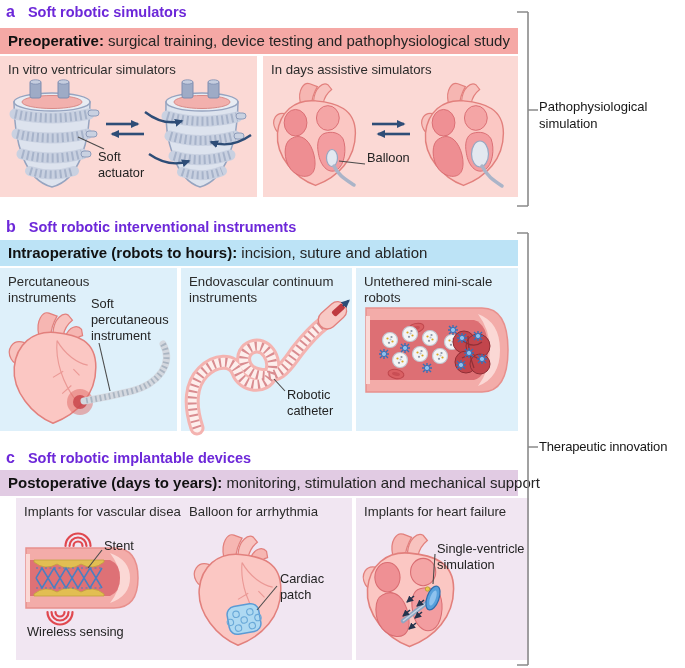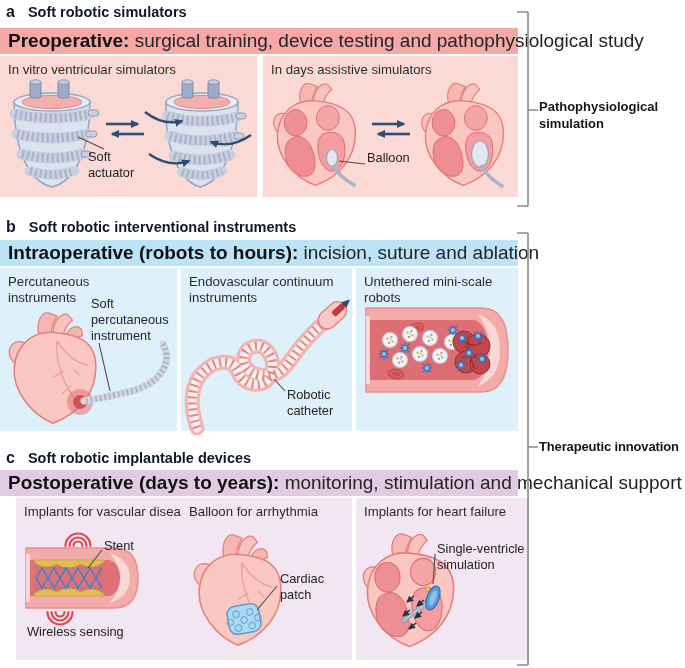--- a/index.html
+++ b/index.html
@@ -1,33 +1,33 @@
 <!DOCTYPE html>
 <html style="--panel-a-header: #f5a8a5; --panel-a-bg: #fbd9d5; --panel-b-header: #bce3f6; --panel-b-bg: #def0fa; --panel-c-header: #e1cbe3; --panel-c-bg: #f1e6f2; --arrow-navy: #2e4d77; --leader-gray: #4a4a4a; --bracket-gray: #8a8a8a; --signal-red: #e0484f; --device-blue: #5b9bd5; --heart-pink: #fbc7c3; --vessel-red: #dd6f74;"><head>
 <meta charset="utf-8">
 <style>
   *{margin:0;padding:0;box-sizing:border-box}
   html,body{width:685px;height:668px}
   body{position:relative;overflow:hidden;background:#fff;color:#1c1c1c;
        font-family:"Liberation Sans",sans-serif;}
-  .panel-title{position:absolute;font-weight:bold;font-size:14.5px;color:#0f172a;z-index:4;white-space:nowrap}
+  .panel-title{position:absolute;font-weight:bold;font-size:14.5px;color:#6d28d9;z-index:4;white-space:nowrap}
   .panel-letter{font-weight:bold;font-size:16px;margin-right:13px}
   .strip{position:absolute;left:0;width:518px;height:26px;line-height:26px;
-         padding-left:8px;font-size:19px;color:#242424;z-index:2;white-space:nowrap}
+         padding-left:8px;font-size:15px;color:#242424;z-index:2;white-space:nowrap}
   .strip b{color:#111}
   .pa-strip{background:var(--panel-a-header,#f5a8a5)}
   .pb-strip{background:var(--panel-b-header,#bce3f6)}
   .pc-strip{background:var(--panel-c-header,#e1cbe3)}
   .col{position:absolute;z-index:1}
   .pa-col{background:var(--panel-a-bg,#fbd9d5)}
   .pb-col{background:var(--panel-b-bg,#def0fa)}
   .pc-col{background:var(--panel-c-bg,#f1e6f2)}
   .col-label{padding:6px 18px 0 8px;font-size:13.2px;line-height:1.22;color:#2b2b2b}
   .ann{position:absolute;font-size:12.8px;line-height:1.26;color:#232323;z-index:6}
-  .side-label{position:absolute;font-weight:bold;font-size:13px;line-height:1.3;color:#161616;z-index:4}
+  .side-label{position:absolute;font-weight:normal;font-size:13px;line-height:1.3;color:#161616;z-index:4}
   svg.illus{position:absolute;z-index:3;overflow:visible}
   svg.bracket{position:absolute;z-index:2}
 </style>
 </head>
 <body>
 
 <svg width="0" height="0" style="position:absolute" aria-hidden="true">
   <defs>
     <marker id="ah" markerWidth="9" markerHeight="9" refX="7" refY="4.5" orient="auto" markerUnits="userSpaceOnUse">
       <path d="M0,0.5 L8.5,4.5 L0,8.5 Z" fill="#2e4d77"></path>
@@ -144,21 +144,21 @@
   <line x1="77" y1="83" x2="103" y2="86" stroke="#4a4a4a" stroke-width="1.1"></line>
   <g>
     <line x1="110" y1="46" x2="142" y2="46" stroke="#2e4d77" stroke-width="2.6" marker-end="url(#ah)"></line>
     <line x1="148" y1="56" x2="116" y2="56" stroke="#2e4d77" stroke-width="2.6" marker-end="url(#ah)"></line>
   </g>
   <use href="#heart-cs" transform="translate(154,2) scale(0.95)"></use>
   <ellipse cx="218" cy="76" rx="8.5" ry="13" fill="#e3e8f0" stroke="#98a6c1" stroke-width="1.2"></ellipse>
   <path d="M220,88 C225,98 231,102 240,108" stroke="#aab4c8" stroke-width="3.5" fill="none" stroke-linecap="round"></path>
 </svg>
 
-<div class="ann" style="left:88px;top:149px;width:64px">Soft actuator</div>
+<div class="ann" style="left:98px;top:149px;width:64px">Soft actuator</div>
 <div class="ann" style="left:367px;top:150px">Balloon</div>
 
 <svg class="bracket" style="left:516px;top:11px" width="24" height="198" viewBox="0 0 24 198">
   <path d="M1,1 H12 M12,1 V195 M12,195 H1 M12,99 H22" fill="none" stroke="#8a8a8a" stroke-width="1.6"></path>
 </svg>
 <div class="side-label" style="left:539px;top:99px;width:134px">Pathophysiological simulation</div>
 
 <div class="panel-title" style="top:218px;left:6px">
   <span class="panel-letter">b</span><span>Soft robotic interventional instruments</span>
 </div>

